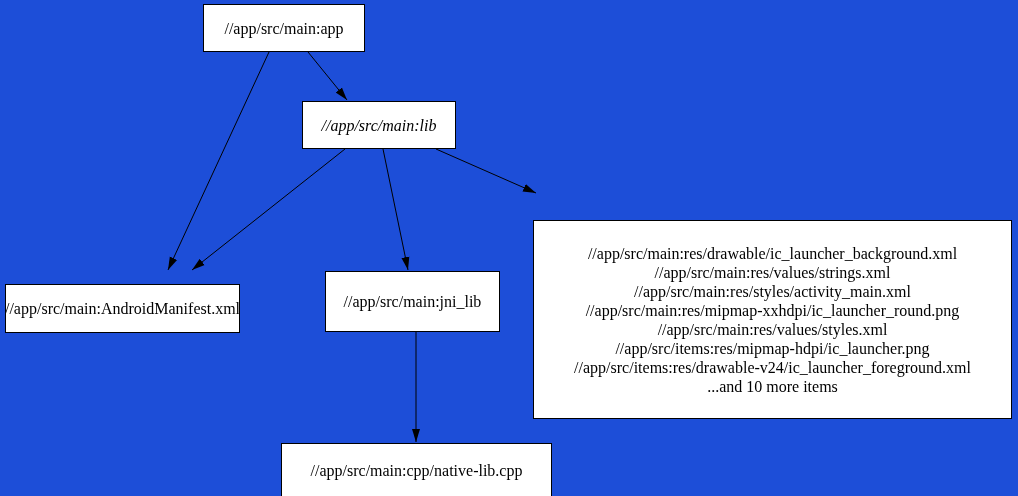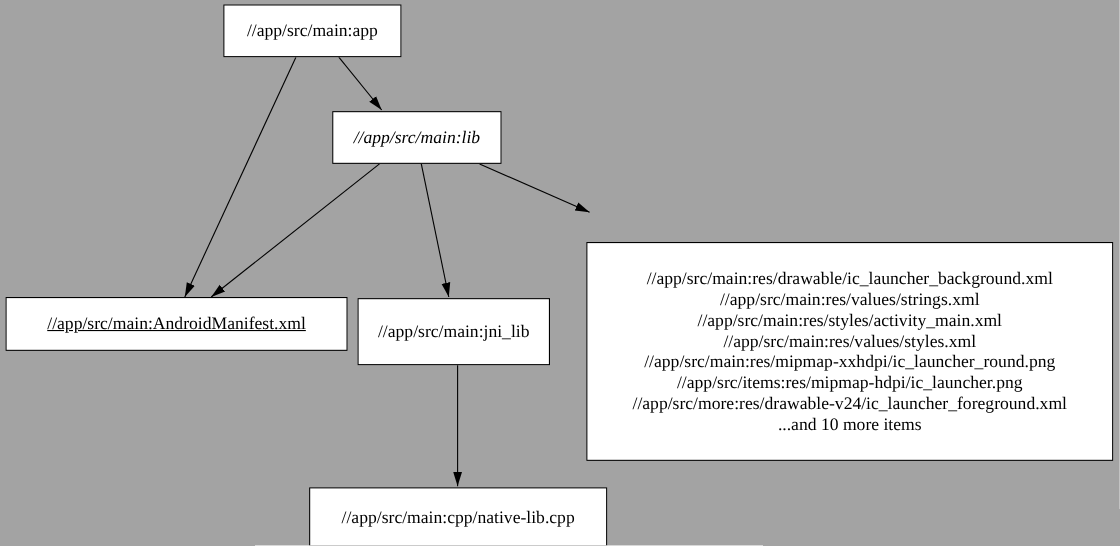--- a/index.html
+++ b/index.html
@@ -4,21 +4,21 @@
 <style>
   html, body {
     margin: 0;
     padding: 0;
     background: #ffffff;
   }
   #canvas {
     position: relative;
     width: 1018px;
     height: 496px;
-    background: #a3a3a3;
+    background: #1d4ed8;
     font-family: "Liberation Serif", "DejaVu Serif", serif;
     color: #000000;
     overflow: hidden;
   }
   #edges {
     position: absolute;
     left: 0;
     top: 0;
     width: 1018px;
     height: 496px;
@@ -66,36 +66,36 @@
   </svg>
 
   <div class="node" style="left:203px; top:4px; width:162px; height:48px;">
     <span>//app/src/main:app</span>
   </div>
 
   <div class="node" style="left:302px; top:101px; width:154px; height:48px;font-style:italic;">
     <span>//app/src/main:lib</span>
   </div>
 
-  <div class="node" style="left:5px; top:270px; width:311px; height:49px;text-decoration:underline;">
+  <div class="node" style="left:5px; top:284px; width:235px; height:49px;">
     <span>//app/src/main:AndroidManifest.xml</span>
   </div>
 
   <div class="node" style="left:325px; top:271px; width:175px; height:61px;">
     <span>//app/src/main:jni_lib</span>
   </div>
 
   <div class="node multiline" style="left:533px; top:196px; width:479px; height:199px;">
     <span class="res-line">//app/src/main:res/drawable/ic_launcher_background.xml</span>
     <span class="res-line">//app/src/main:res/values/strings.xml</span>
     <span class="res-line">//app/src/main:res/styles/activity_main.xml</span>
+    <span class="res-line">//app/src/main:res/mipmap-xxhdpi/ic_launcher_round.png</span>
     <span class="res-line">//app/src/main:res/values/styles.xml</span>
-    <span class="res-line">//app/src/main:res/mipmap-xxhdpi/ic_launcher_round.png</span>
     <span class="res-line">//app/src/items:res/mipmap-hdpi/ic_launcher.png</span>
-    <span class="res-line">//app/src/more:res/drawable-v24/ic_launcher_foreground.xml</span>
+    <span class="res-line">//app/src/items:res/drawable-v24/ic_launcher_foreground.xml</span>
     <span class="res-line">...and 10 more items</span>
   </div>
 
   <div class="node" style="left:281px; top:443px; width:271px; height:54px;">
     <span>//app/src/main:cpp/native-lib.cpp</span>
   </div>
 
 </div>
 
 </body></html>

